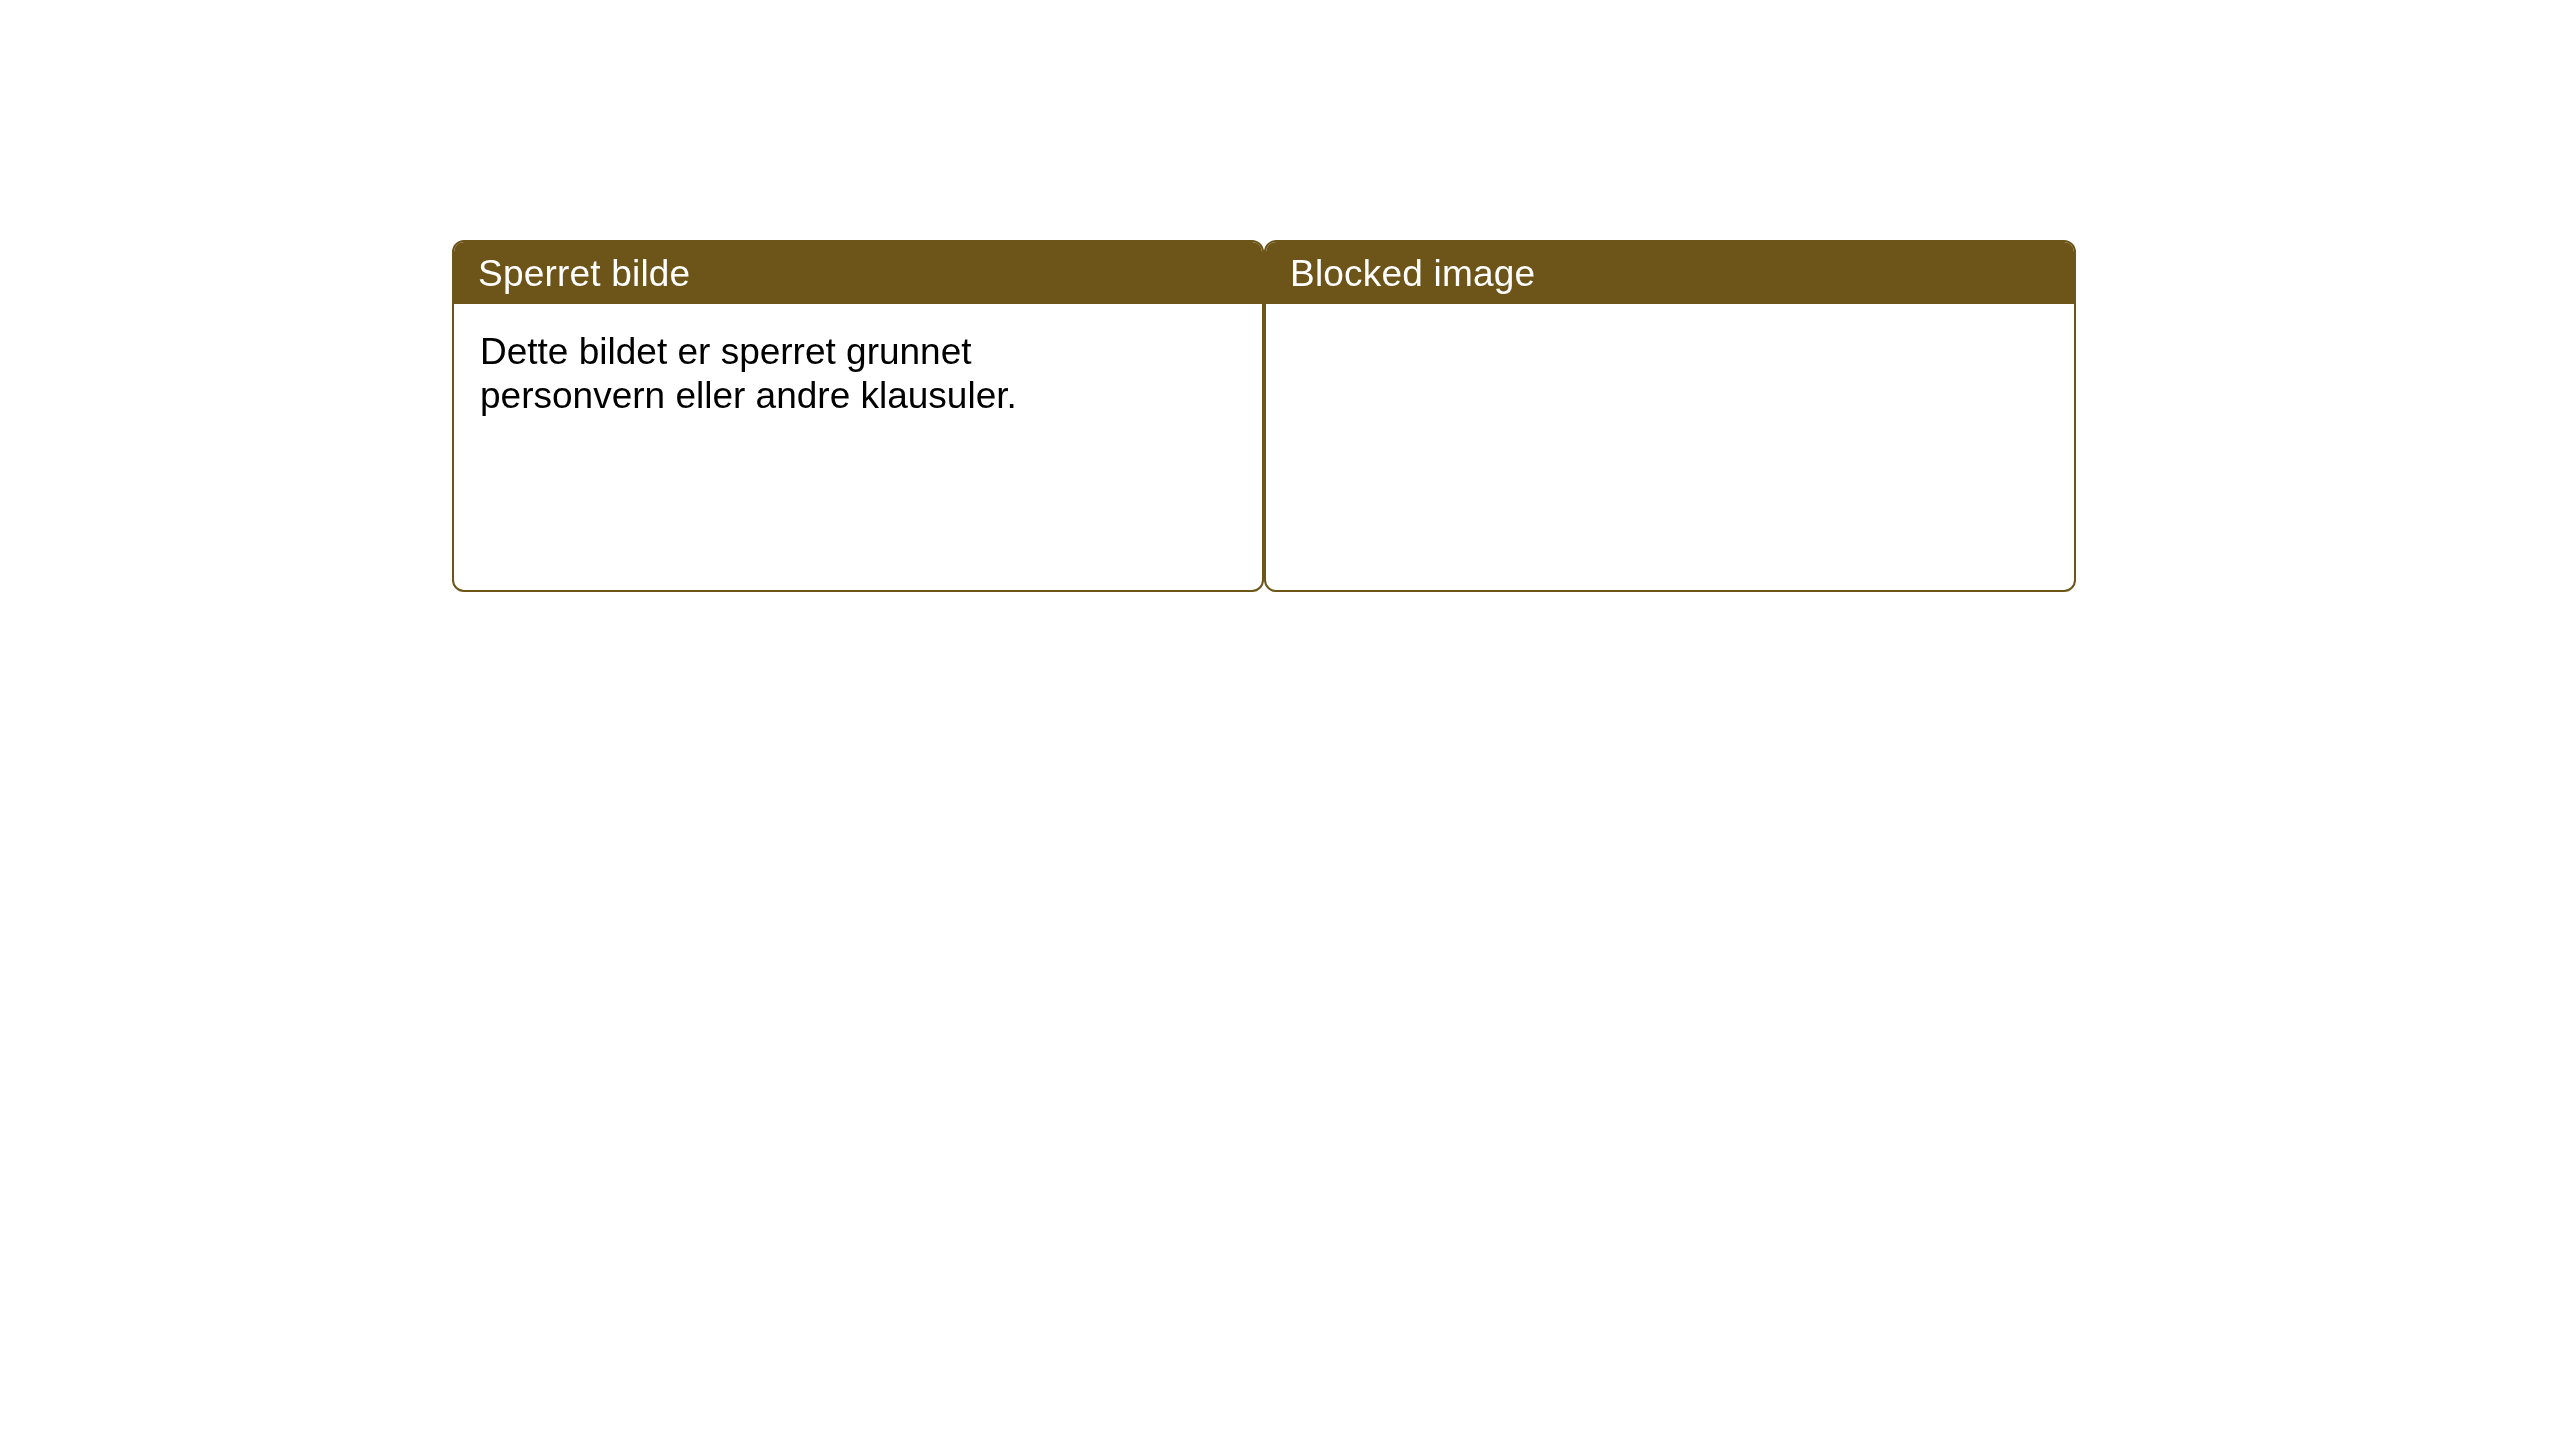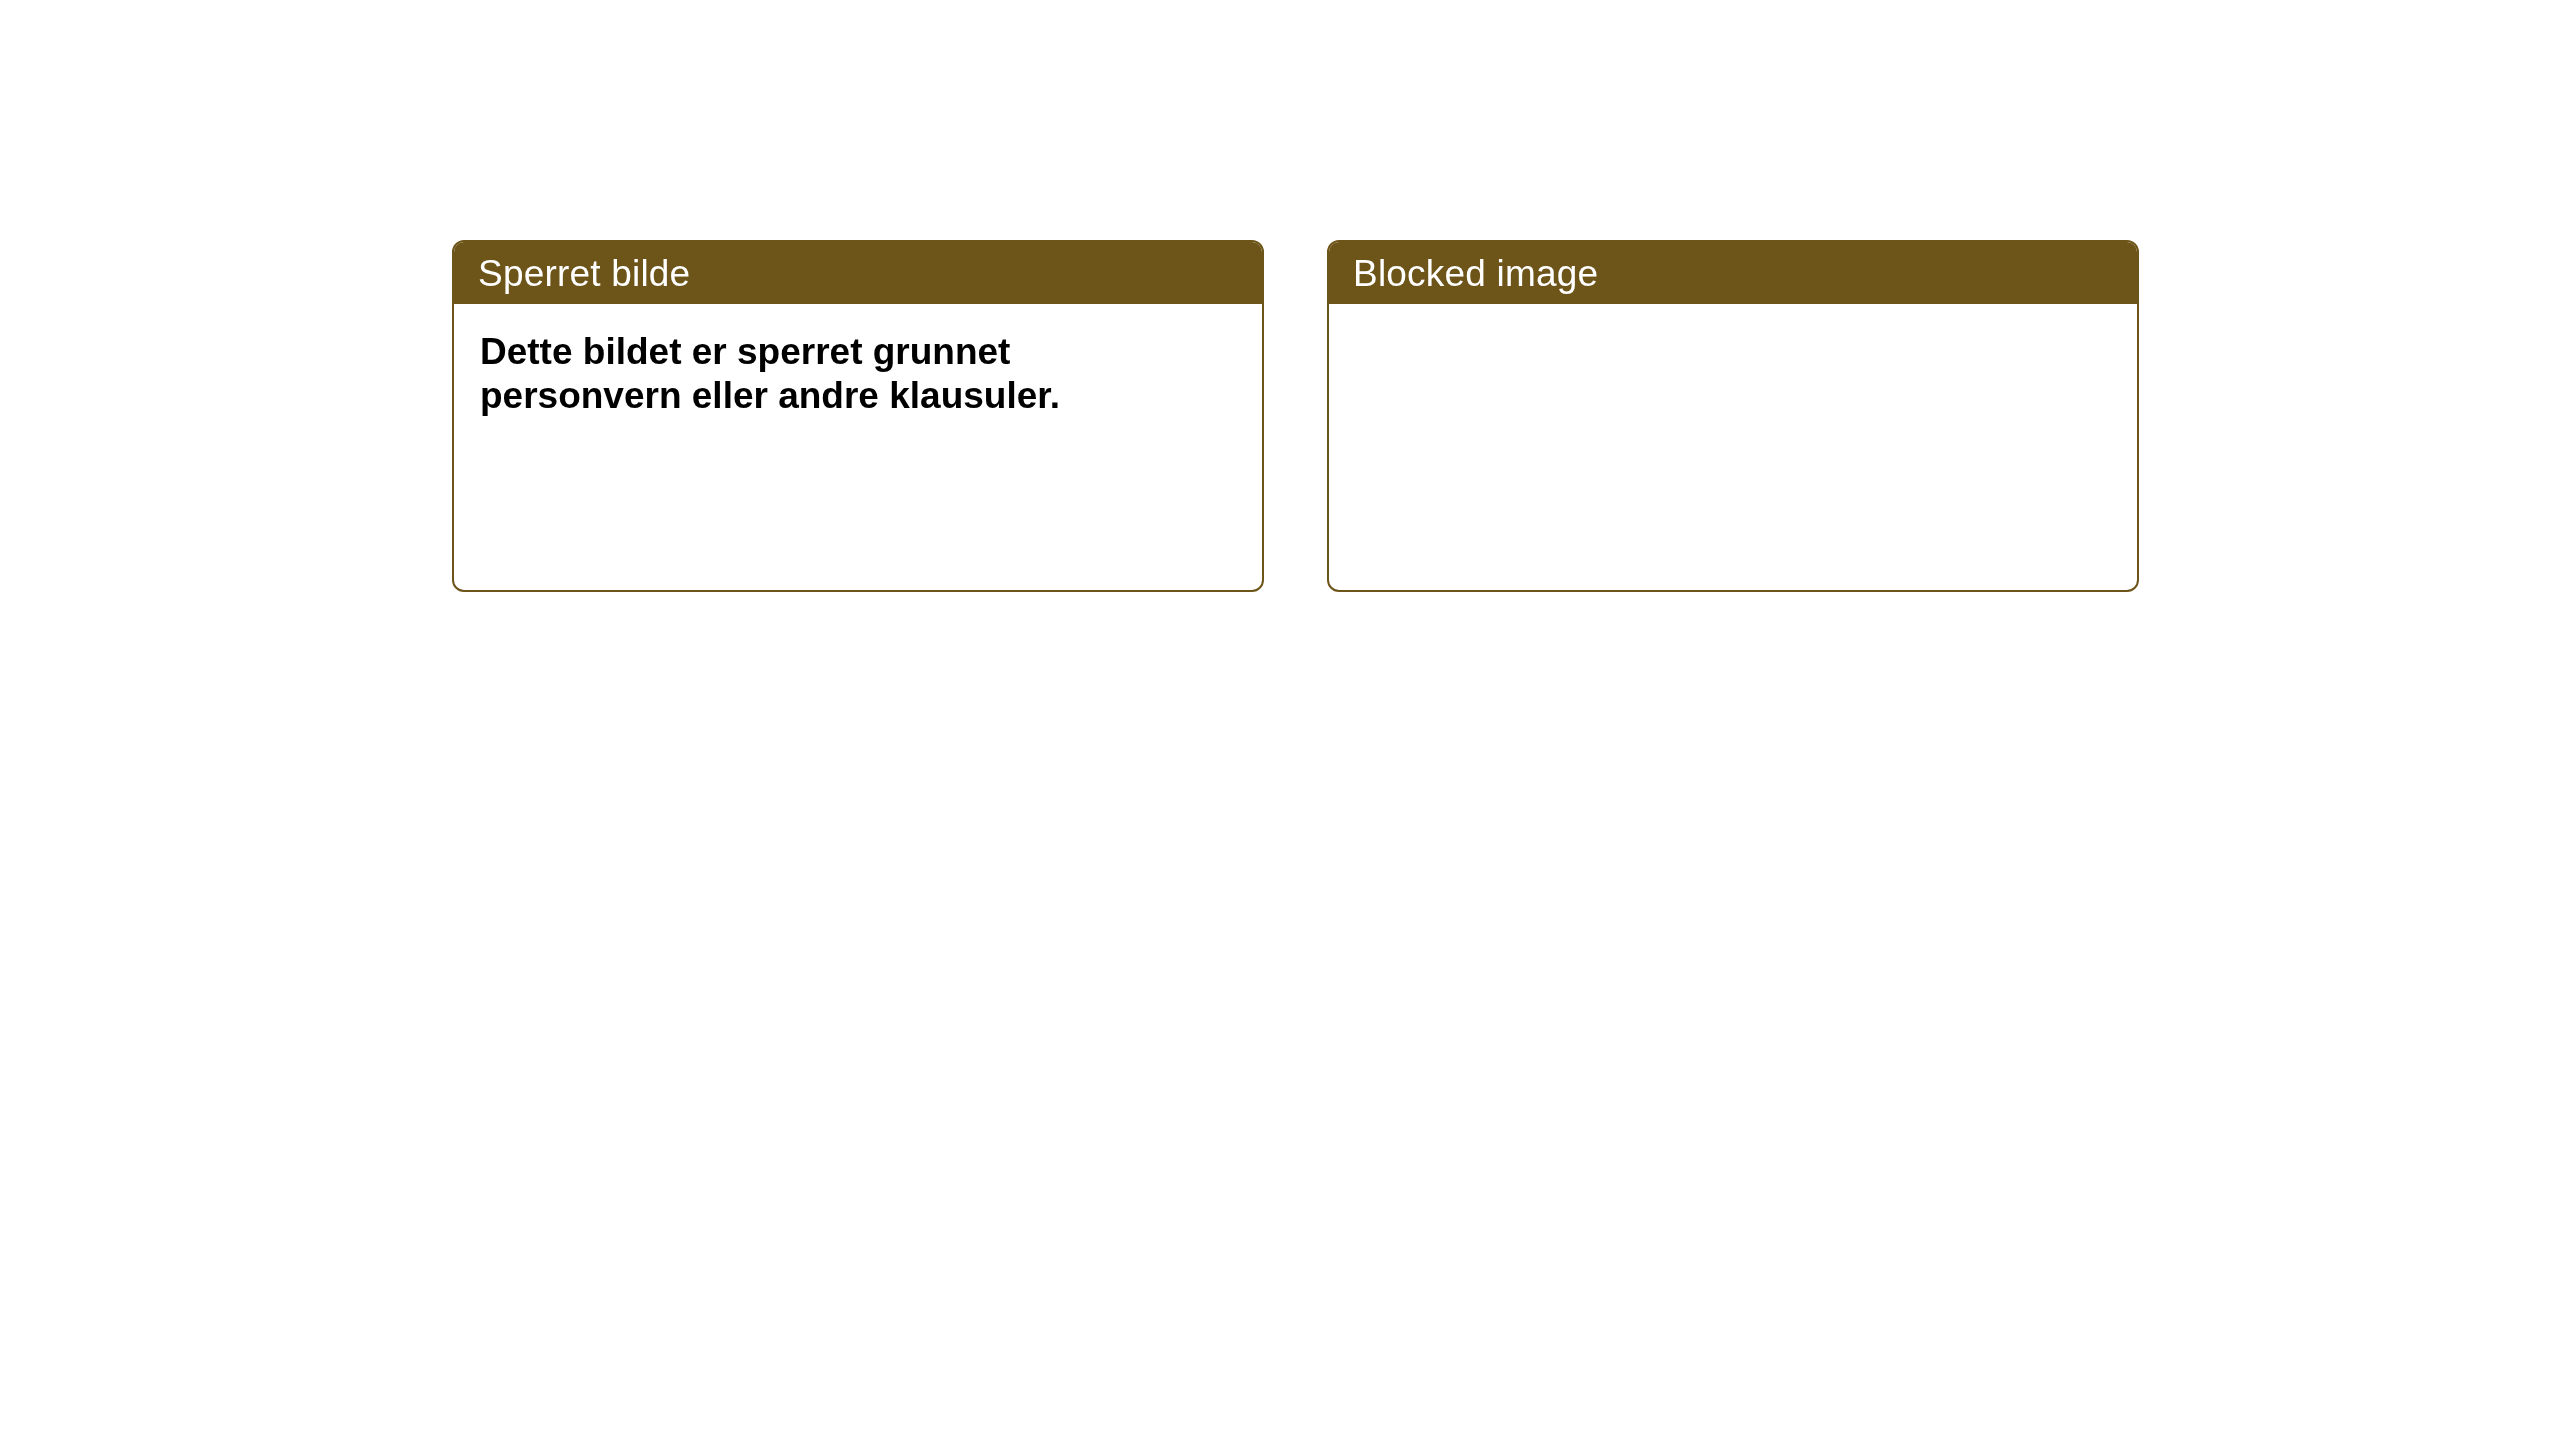--- a/index.html
+++ b/index.html
@@ -23,21 +23,20 @@
     background: #ffffff;
   }
 
   .panels {
     position: absolute;
     left: 452px;
     top: 240px;
     display: flex;
     flex-direction: row;
     align-items: flex-start;
-    gap: 63px;
   }
 
   .notice-card {
     box-sizing: border-box;
     background: #ffffff;
     border: 2px solid #6d5418;
     border-radius: 12px;
     overflow: hidden;
     box-shadow: 0 0 0 0 rgba(0,0,0,0);
   }
@@ -63,21 +62,21 @@
     font-weight: 400;
     letter-spacing: 0.2px;
     line-height: 1;
   }
 
   .card-body {
     padding: 26px 26px 26px 26px;
     color: #000000;
     font-size: 37px;
     line-height: 1.18;
-    font-weight: 700;
+    font-weight: 400;
   }
 
   .card-body p {
     margin: 0;
     max-width: 660px;
   }
 
   
   .card-no .card-body p { max-width: 640px; }
   .card-en .card-body p { max-width: 560px; }

